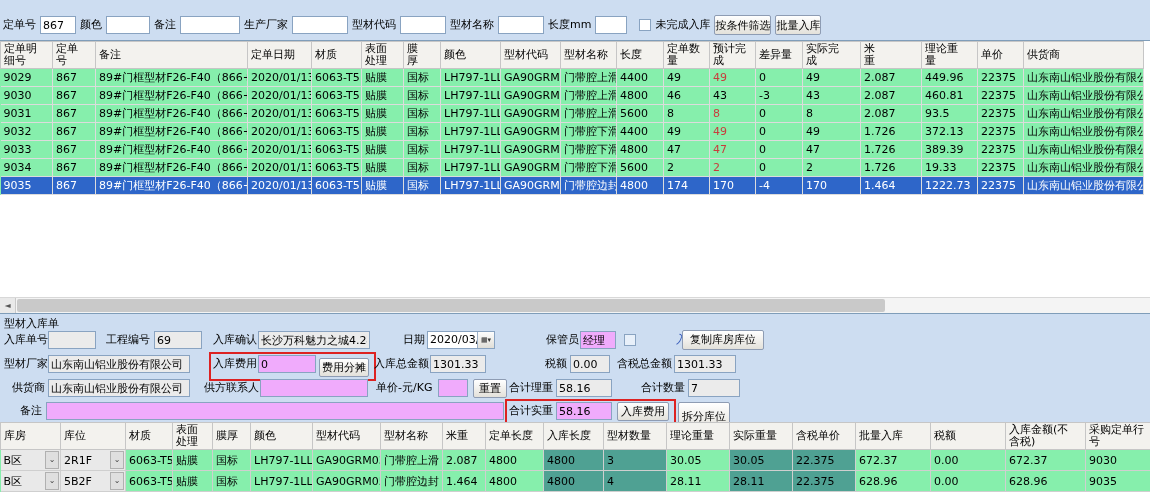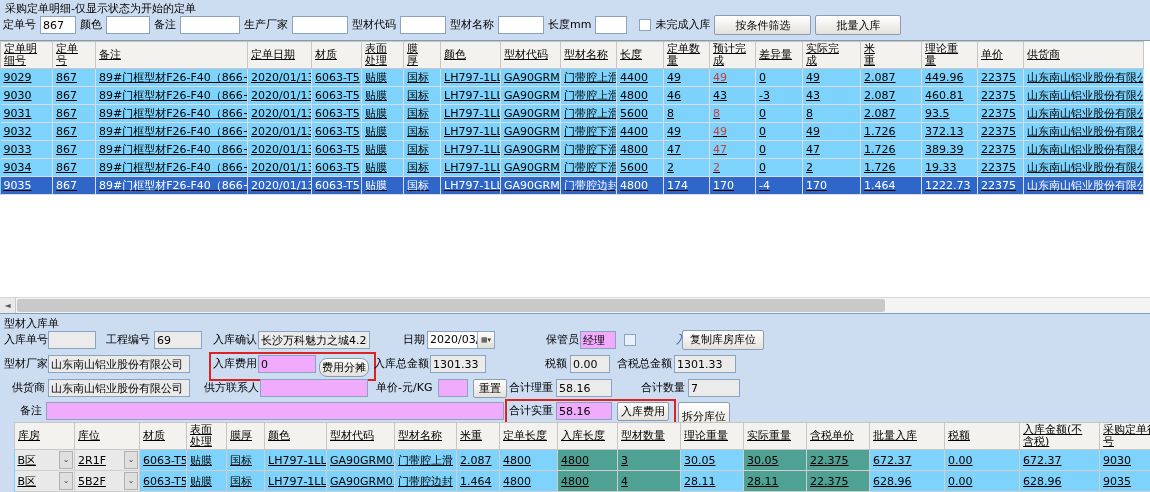--- a/index.html
+++ b/index.html
@@ -14,61 +14,60 @@
        font-size:11px;line-height:18px;text-align:center;box-sizing:border-box;cursor:default;padding:0;}
   .chk{position:absolute;width:12px;height:12px;border:1px solid #89a3c1;background:#fff;box-sizing:border-box;}
   .redbox{position:absolute;border:2px solid #dd2222;pointer-events:none;}
 
   
   #filterbar{position:absolute;left:3px;top:15px;height:20px;display:flex;align-items:center;gap:4px;white-space:nowrap;}
   #filterbar .flbl{line-height:20px;}
   #filterbar input{height:18px;border:1px solid #89a3c1;background:#fff;box-sizing:border-box;
        font-family:"DejaVu Sans",sans-serif;font-size:11px;padding:0 2px;}
   #filterbar .fbtn{height:20px;border:1px solid #8e9cb3;border-radius:2px;background:linear-gradient(#ffffff,#e3e1da);
-       font-family:"DejaVu Sans",sans-serif;font-size:11px;padding:0 20px;}
+       font-family:"DejaVu Sans",sans-serif;font-size:11px;padding:0 0;}
   #filterbar .fchk{width:12px;height:12px;border:1px solid #89a3c1;background:#fff;box-sizing:border-box;margin-left:8px;}
 
   
-  table{border-collapse:collapse;table-layout:fixed;background:#7dd3fc;text-decoration:underline;}
+  table{border-collapse:collapse;table-layout:fixed;background:#86efac;}
   th{font-weight:normal;text-align:left;background:#f3f2ee;border:1px solid #c6c6c6;
      padding:1px 3px;vertical-align:middle;line-height:12px;font-size:11px;white-space:nowrap;overflow:hidden;}
   td{padding:0 3px;border-right:1px solid #dcdcdc;border-bottom:1px solid #dcdcdc;
      white-space:nowrap;overflow:hidden;font-size:11px;}
   #order-wrap{position:absolute;left:0;top:40px;width:1150px;height:274px;background:#fff;
      border-top:1px solid #7f9db9;border-bottom:1px solid #7f9db9;box-sizing:border-box;}
   #order-table{width:1143px;}
   #order-table td{height:17px;}
   #order-table tr.selected td{background:#2e66c9;color:#fff;}
   td.red{color:#c83c3c;}
 
   
   #hscroll{position:absolute;left:0;bottom:0;width:1150px;height:16px;background:#f4f4f4;border-top:1px solid #d8d8d8;box-sizing:border-box;}
   #hscroll .sbtn{position:absolute;left:0;top:0;width:16px;height:15px;background:#e9e9e9;border-right:1px solid #c9c9c9;
       font-size:8px;line-height:15px;text-align:center;color:#555;box-sizing:border-box;}
   #hscroll .thumb{position:absolute;left:17px;top:1px;width:868px;height:13px;background:#c9c9c9;border-radius:2px;}
 
   
-  #inbound-wrap{position:absolute;left:14px;top:422px;width:1125px;}
+  #inbound-wrap{position:absolute;left:0;top:422px;width:1125px;}
   #inbound-table td{height:20px;border-right:1px solid #cfcfcf;border-bottom:1px solid #cfcfcf;}
   td.teal{background:#4fa193;}
   td.combo{background:#e9e9e9;position:relative;padding-right:17px;}
   .ca{position:absolute;right:1px;top:1px;bottom:1px;width:14px;background:#dfdfdf;border:1px solid #b0b0b0;
       font-size:8px;line-height:15px;text-align:center;color:#444;box-sizing:border-box;}
   .blue-label{color:#3a5dbb;margin-left:36px;}
   .datewrap{position:absolute;height:18px;border:1px solid #89a3c1;background:#fff;box-sizing:border-box;}
   .datewrap .dtxt{position:absolute;left:2px;top:0;line-height:16px;}
   .datewrap .dico{position:absolute;right:0;top:0;bottom:0;width:16px;background:linear-gradient(#fdfdfd,#e0ded7);
       border-left:1px solid #9db0c8;font-size:7px;line-height:16px;text-align:center;color:#333;}
 </style>
 </head>
 <body>
 
 <div id="app">
 
-  <div class="lbl" style="left:5px;top:0px;">采购定单明细-仅显示状态为开始的定单</div>
 
   <div id="filterbar">
     <span class="flbl">定单号</span>
     <input style="width: 36px;" value="867">
     <span class="flbl">颜色</span>
     <input style="width: 44px;" value="">
     <span class="flbl">备注</span>
     <input style="width: 60px;" value="">
     <span class="flbl">生产厂家</span>
     <input style="width: 56px;" value="">
@@ -302,21 +301,21 @@
   <div class="lbl" style="left:546px;top:331px;">保管员</div>
   <input class="inp" style="left: 580px; top: 331px; width: 36px;" value="经理">
   <span class="chk" style="left:624px;top:334px;background:#e8f0fa;"></span>
   <div class="lbl blue-label" style="left:640px;top:331px;">入库确认</div>
   <button class="btn" style="left:682px;top:330px;width:82px;">复制库房库位</button>
 
   <div class="lbl" style="left:4px;top:355px;">型材厂家</div>
   <input class="inp ro" style="left: 48px; top: 355px; width: 142px;" value="山东南山铝业股份有限公司">
   <div class="lbl" style="left:213px;top:355px;">入库费用</div>
   <input class="inp" style="left: 258px; top: 355px; width: 58px;" value="0">
-  <button class="btn" style="left:319px;top:358px;width:50px;height:19px;border-radius:8px;">费用分摊</button>
+  <button class="btn" style="left:319px;top:358px;width:50px;height:19px;">费用分摊</button>
   <div class="redbox" style="left:209px;top:352px;width:163px;height:25px;"></div>
   <div class="lbl" style="left:374px;top:355px;">入库总金额</div>
   <input class="inp ro" style="left: 430px; top: 355px; width: 56px;" value="1301.33">
   <div class="lbl" style="left:545px;top:355px;">税额</div>
   <input class="inp ro" style="left: 570px; top: 355px; width: 40px;" value="0.00">
   <div class="lbl" style="left:617px;top:355px;">含税总金额</div>
   <input class="inp ro" style="left: 674px; top: 355px; width: 62px;" value="1301.33">
 
   <div class="lbl" style="left:12px;top:379px;">供货商</div>
   <input class="inp ro" style="left: 48px; top: 379px; width: 142px;" value="山东南山铝业股份有限公司">

